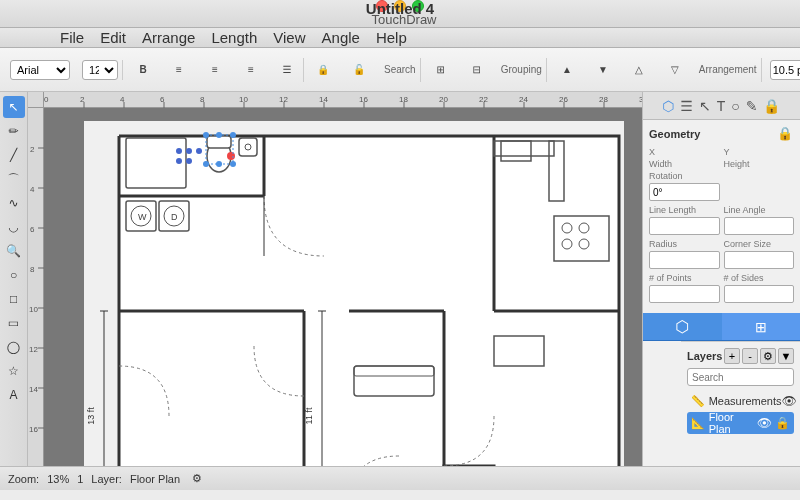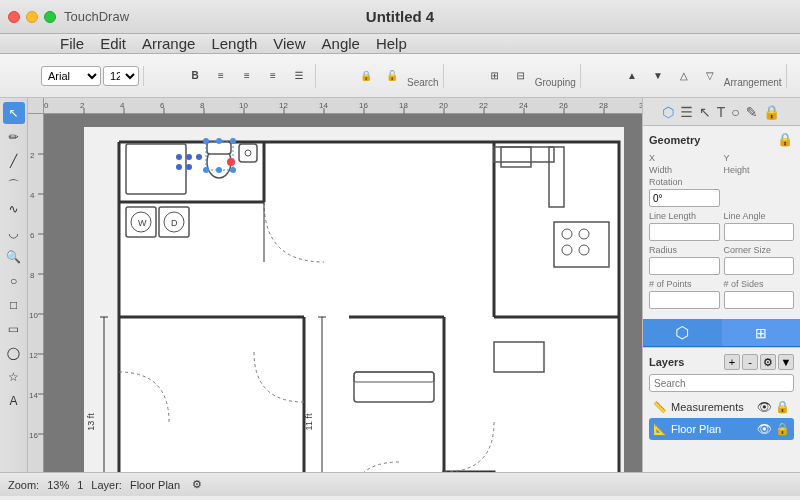--- a/index.html
+++ b/index.html
@@ -1,26 +1,27 @@
 <!DOCTYPE html>
 <html><head>
   <meta charset="utf-8">
   <style>
     * { box-sizing: border-box; margin: 0; padding: 0; }
     body { width: 800px; height: 500px; overflow: hidden; font-family: -apple-system, BlinkMacSystemFont, "Helvetica Neue", Arial, sans-serif; font-size: 11px; background: #ececec; }
 
     
     #titlebar {
-      height: 34px;
+      height: 28px;
       background: linear-gradient(to bottom, #e8e8e8, #d8d8d8);
       border-bottom: 1px solid #b0b0b0;
       display: flex;
       align-items: center;
       padding: 0 8px;
       position: relative;
+      flex-direction: column;
     }
     #window-controls { display: flex; gap: 6px; align-items: center; }
     .wc { width: 12px; height: 12px; border-radius: 50%; }
     .wc-red { background: #ff5f57; border: 1px solid #e0443e; }
     .wc-yellow { background: #ffbd2e; border: 1px solid #dea123; }
     .wc-green { background: #28c940; border: 1px solid #1aab29; }
     #title-text { position: absolute; left: 50%; transform: translateX(-50%); font-size: 15px; font-weight: 600; color: #333; }
     #menu-bar {
       height: 20px;
       background: linear-gradient(to bottom, #e8e8e8, #d8d8d8);
@@ -38,25 +39,24 @@
       background: linear-gradient(to bottom, #f5f5f5, #e8e8e8);
       border-bottom: 1px solid #c0c0c0;
       display: flex;
       align-items: center;
       padding: 0 6px;
       gap: 4px;
       overflow: hidden;
     }
     .toolbar-section {
       display: flex;
-      align-items: flex-end;
-      gap: 2px;
+      align-items: center;
+      gap: 12px;
       padding: 0 4px;
       border-right: 1px solid #ccc;
-      margin-left: 31px;
     }
     .toolbar-section:last-child { border-right: none; }
     .tb-btn {
       width: 24px; height: 24px;
       background: transparent;
       border: 1px solid transparent;
       border-radius: 3px;
       display: flex; align-items: center; justify-content: center;
       cursor: pointer;
       font-size: 10px; color: #444;
@@ -139,21 +139,21 @@
     .field-group { display: flex; flex-direction: column; flex: 1; }
     .field-input {
       height: 18px; font-size: 10px;
       border: 1px solid #aaa; border-radius: 2px;
       background: white; padding: 0 3px;
       width: 100%;
     }
     .field-label-row { display: flex; gap: 4px; margin-bottom: 2px; }
     .field-label-cell { flex: 1; font-size: 9px; color: #777; }
 
-    #layers-section { padding: 6px; border-top: 1px solid #ccc; }
+    #layers-section { padding: 6px; border-top: 1px solid #ccc; margin-left: 38px; }
     #layers-header { display: flex; align-items: center; justify-content: space-between; margin-bottom: 4px; }
     .layers-title { font-size: 11px; font-weight: 600; color: #333; }
     .layers-controls { display: flex; gap: 2px; }
     .layer-ctrl-btn { width: 16px; height: 16px; font-size: 11px; display: flex; align-items: center; justify-content: center; background: #ddd; border: 1px solid #aaa; border-radius: 2px; cursor: pointer; }
 
     #layers-search {
       width: 100%; height: 18px; font-size: 10px;
       border: 1px solid #aaa; border-radius: 3px;
       padding: 0 4px; margin-bottom: 4px;
       background: white;

